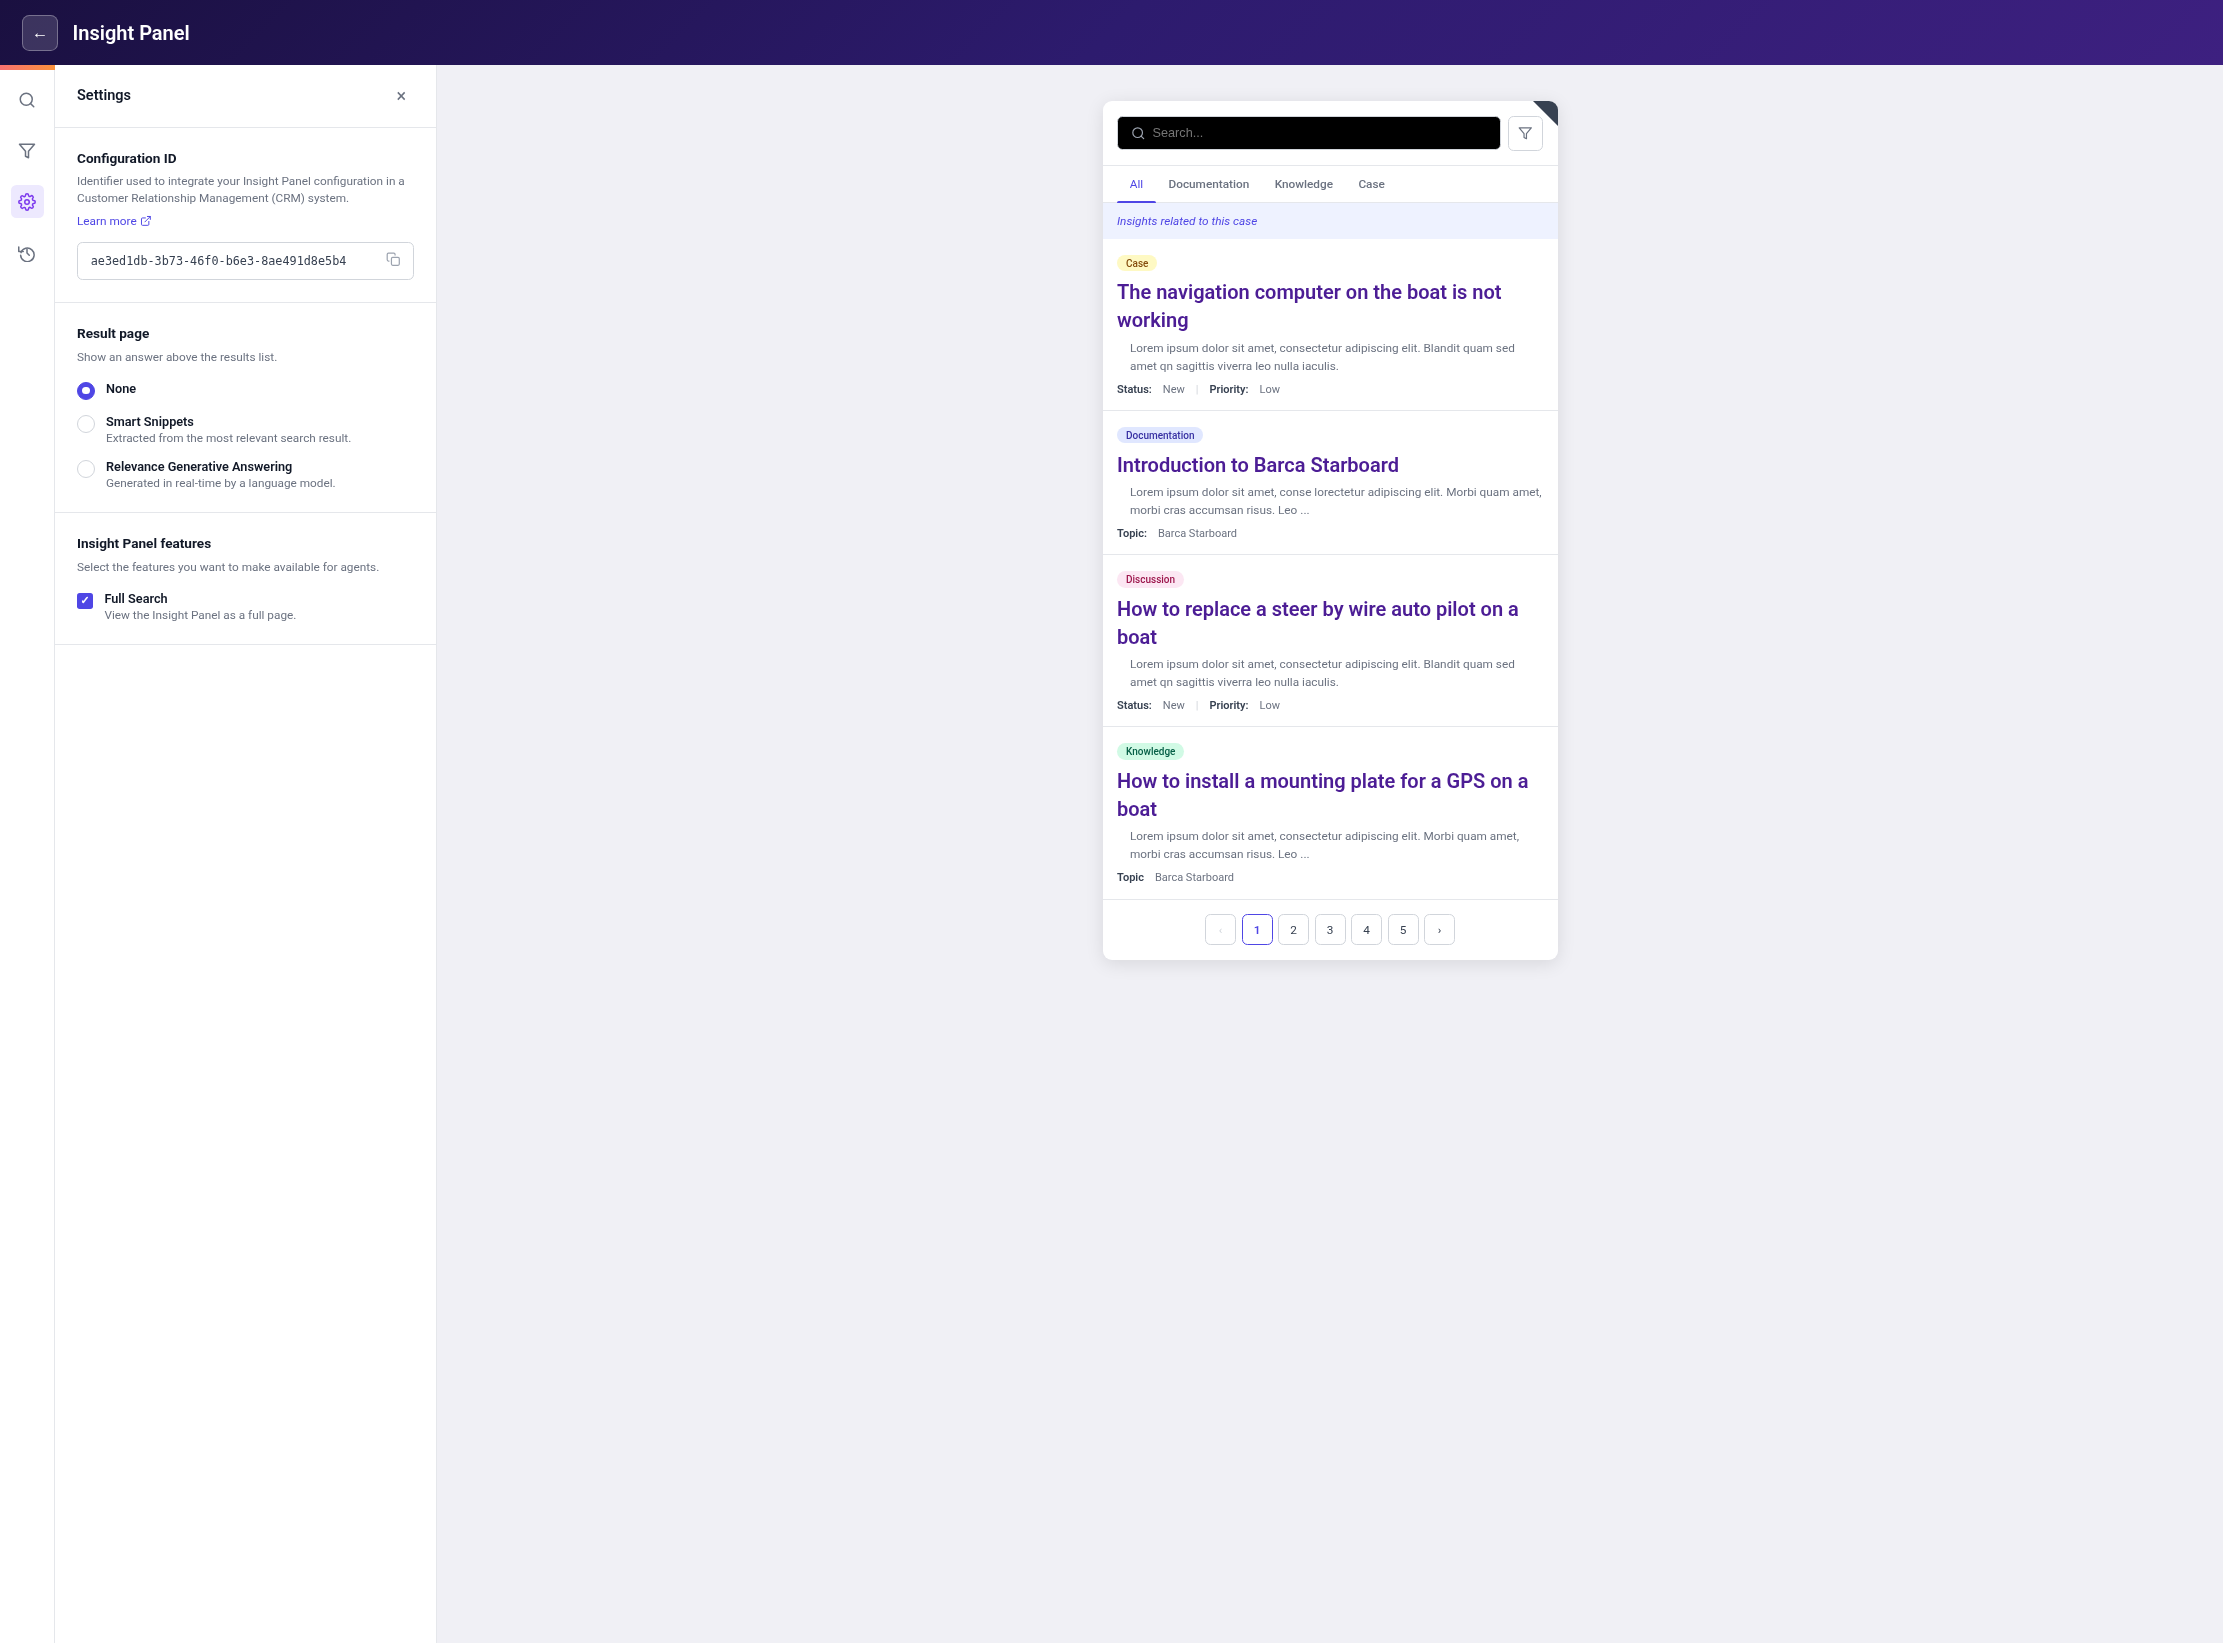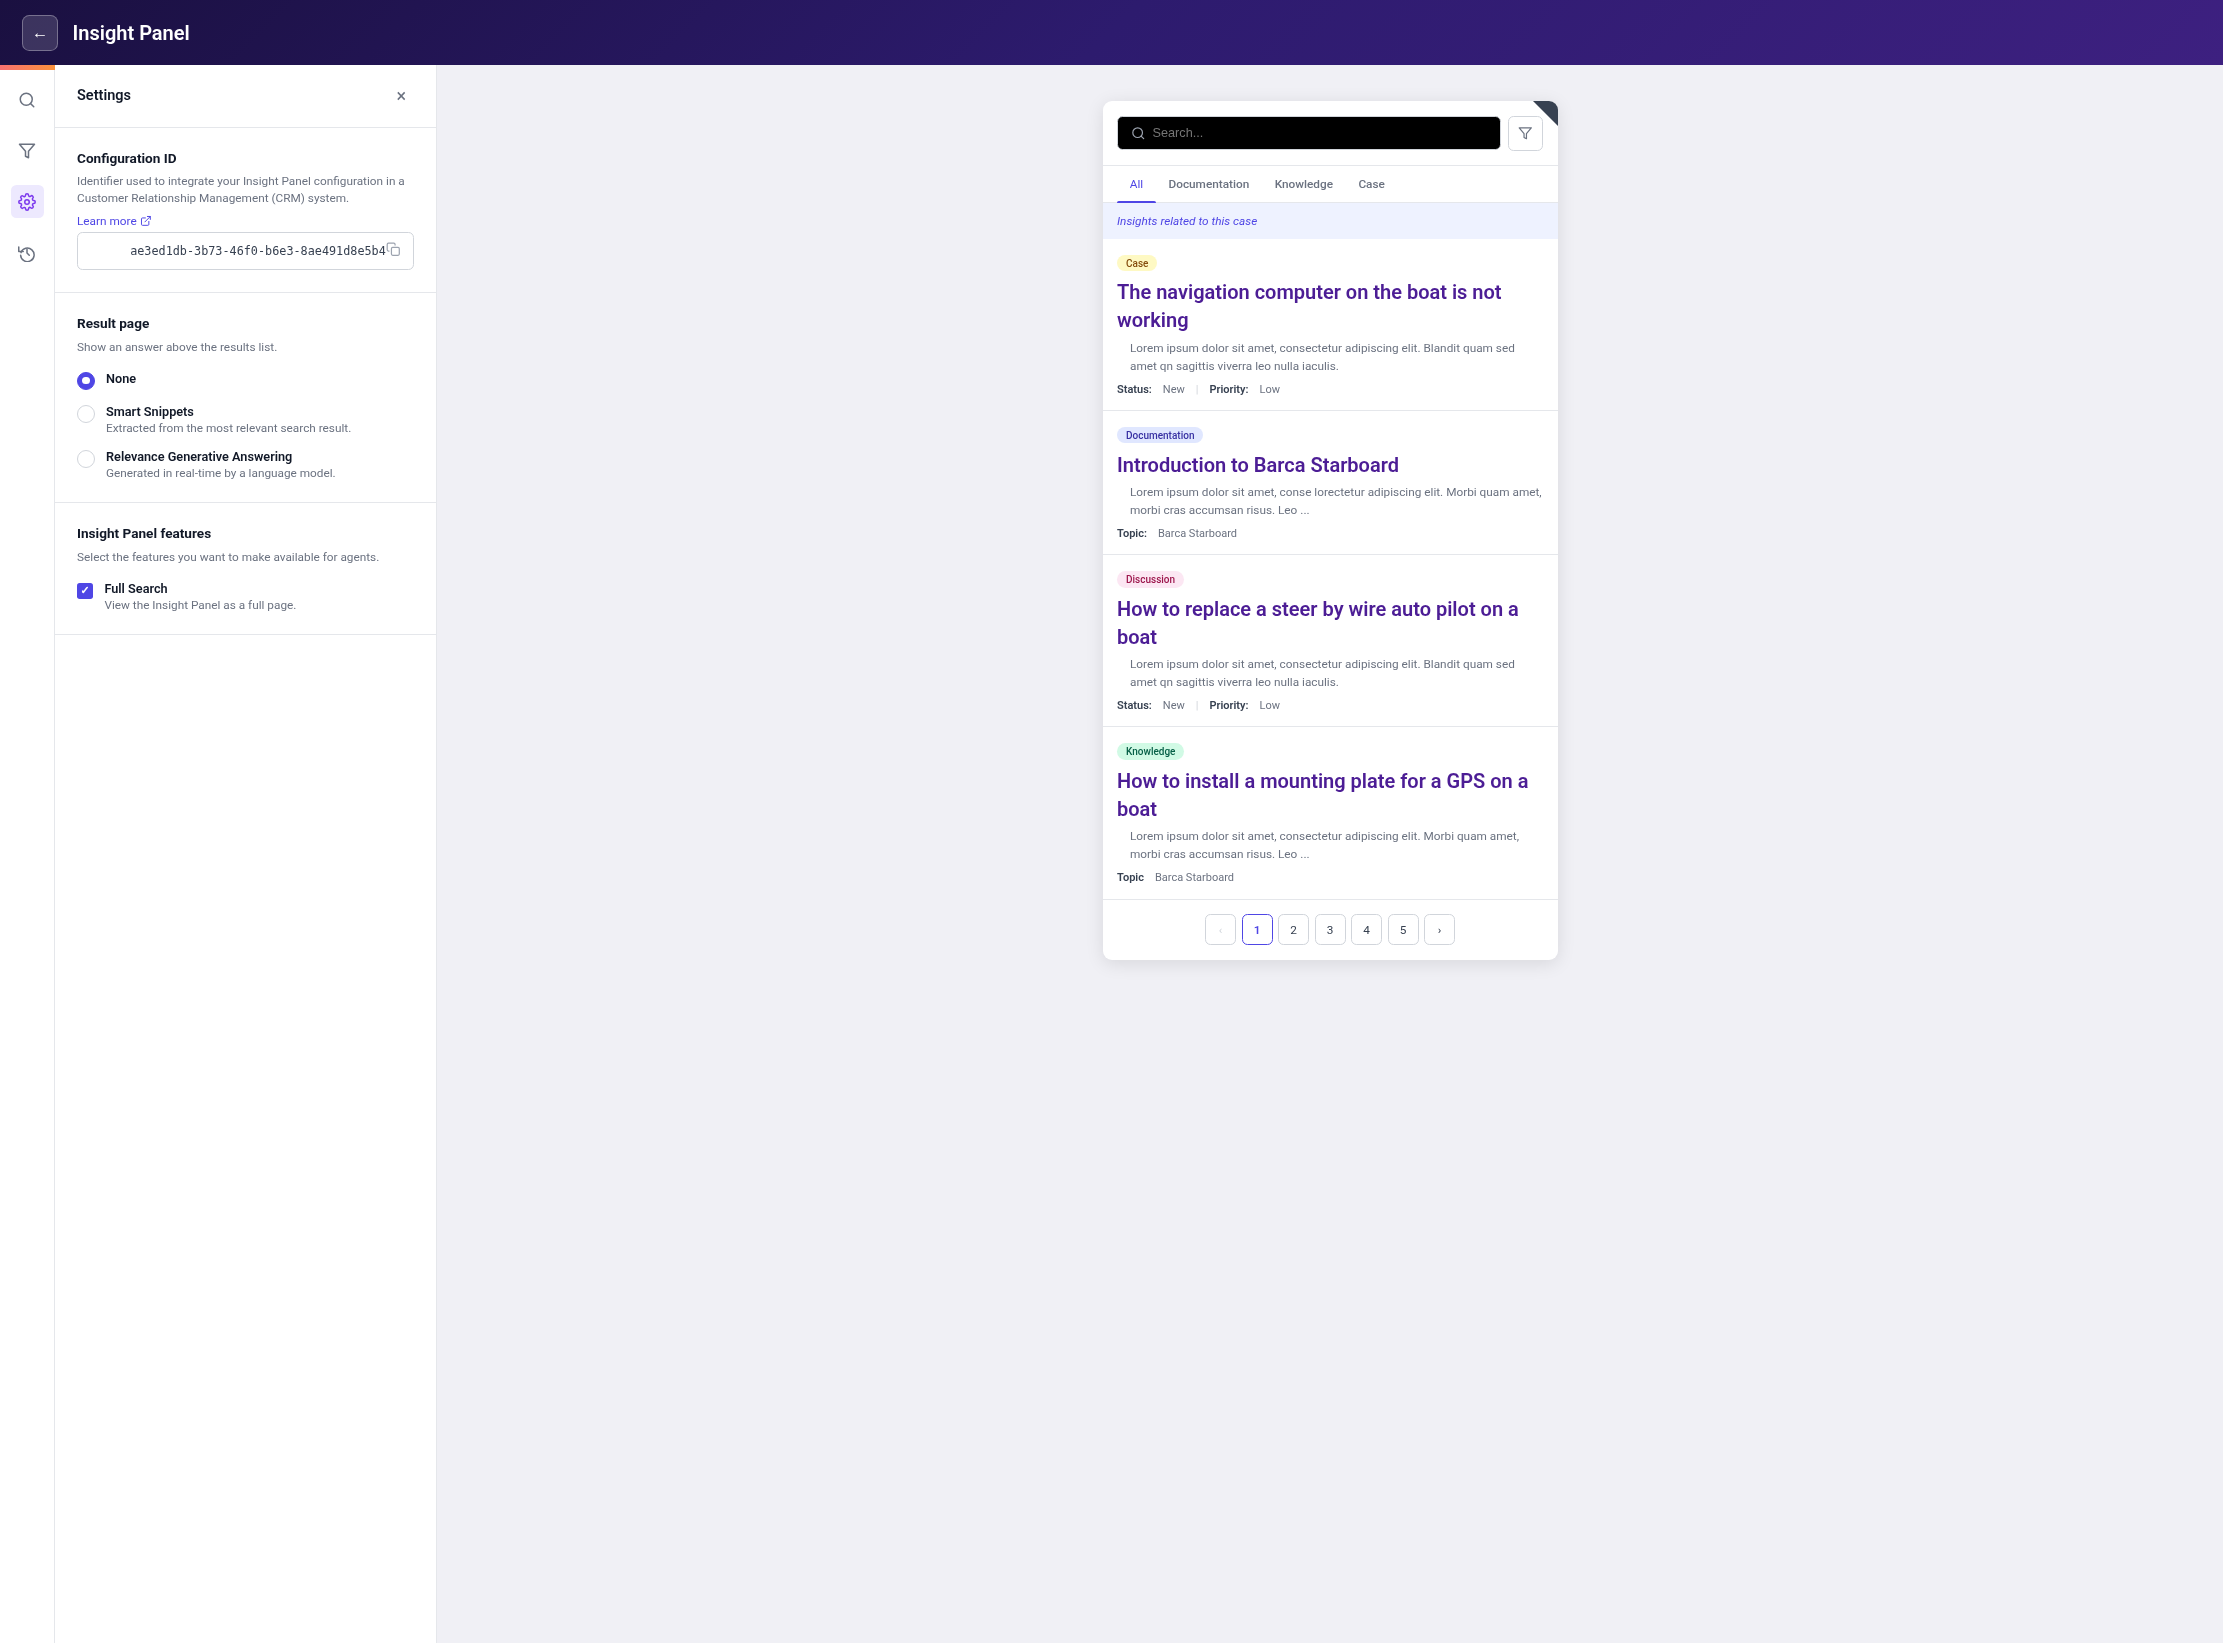--- a/index.html
+++ b/index.html
@@ -98,30 +98,29 @@
       display: flex; align-items: center; justify-content: center;
       border-radius: 3.6px;
     }
 
     .settings-section {
       padding: 22px;
       border-bottom: 0.9px solid #e5e7eb;
     }
     .section-title { font-size: 13.6px; font-weight: 700; color: #111827; margin-bottom: 7.3px; }
     .section-desc { font-size: 11.8px; color: #6b7280; margin-bottom: 3.6px; line-height: 1.5; }
-    .learn-more { color: #4f46e5; font-size: 11.8px; text-decoration: none; display: inline-flex; align-items: center; gap: 3.6px; margin-bottom: 4px; }
+    .learn-more { color: #4f46e5; font-size: 11.8px; text-decoration: none; display: inline-flex; align-items: center; gap: 3.6px; margin-bottom: 14px; }
 
     #config-id-field {
       display: flex;
       align-items: center;
       border: 0.9px solid #d1d5db;
       border-radius: 5.5px;
       padding: 9px 12.7px;
       background: white;
-      text-align: right;
     }
     #config-id-value {
       flex: 1;
       font-size: 11.8px;
       color: #374151;
       font-family: monospace;
     }
     #copy-icon {
       color: #9ca3af;
       cursor: pointer;

